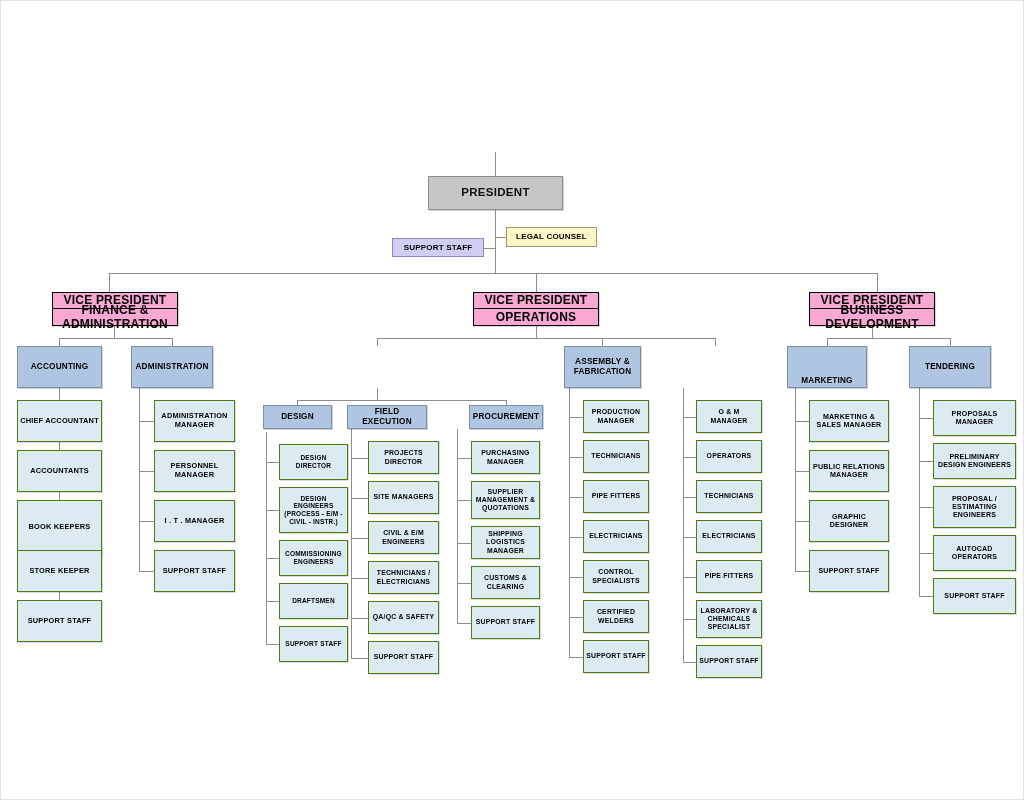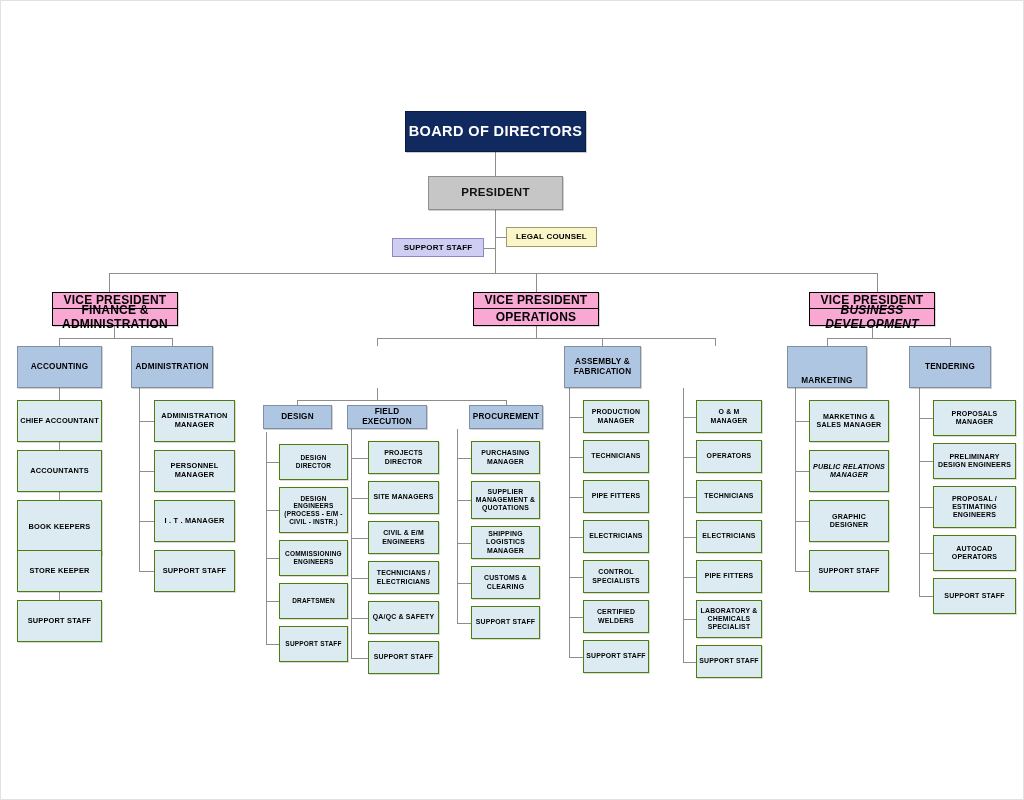--- a/index.html
+++ b/index.html
@@ -183,23 +183,20 @@
       <div class="ln h" style="left:794px;top:520px;width:14px;"></div>
       <div class="ln h" style="left:794px;top:570px;width:14px;"></div>
       <div class="ln v" style="left:918px;top:387px;height:208px;"></div>
       <div class="ln h" style="left:918px;top:417px;width:14px;"></div>
       <div class="ln h" style="left:918px;top:460px;width:14px;"></div>
       <div class="ln h" style="left:918px;top:506px;width:14px;"></div>
       <div class="ln h" style="left:918px;top:552px;width:14px;"></div>
       <div class="ln h" style="left:918px;top:595px;width:14px;"></div>
     </div>
 
-  <div class="box board" style="left:404px;top:110px;width:181px;height:41px;">
-    <span class="txt">BOARD OF DIRECTORS</span>
-  </div>
 
   <div class="box president" style="left:427px;top:175px;width:135px;height:34px;">
     <span class="txt">PRESIDENT</span>
   </div>
 
   <div class="box legal" style="left:505px;top:226px;width:91px;height:20px;">
     <span class="txt">LEGAL COUNSEL</span>
   </div>
 
   <div class="box supportstaff-top" style="left:391px;top:237px;width:92px;height:19px;">
@@ -221,21 +218,21 @@
     </div>
     <div class="box vp" style="left:0;top:16px;width:126px;height:18px;">
       <span class="txt">OPERATIONS</span>
     </div>
   </div>
 
   <div style="position:absolute;left:808px;top:291px;width:126px;height:34px;">
     <div class="box vp" style="left:0;top:0;width:126px;height:17px;">
       <span class="txt">VICE PRESIDENT</span>
     </div>
-    <div class="box vp" style="left:0;top:16px;width:126px;height:18px;font-style:italic;">
+    <div class="box vp" style="left:0;top:16px;width:126px;height:18px;">
       <span class="txt">BUSINESS DEVELOPMENT</span>
     </div>
   </div>
 
   <div class="box dept" style="left:130px;top:345px;width:82px;height:42px;">
     <span class="txt">ADMINISTRATION</span>
   </div>
 
   <div class="box dept" style="left:16px;top:345px;width:85px;height:42px;">
     <span class="txt">ACCOUNTING</span>
@@ -381,21 +378,21 @@
       </div>
       <div class="box leaf sm" style="left:695px;top:599px;width:66px;height:38px;font-size:6.9px;">
         <span class="txt">LABORATORY &amp; CHEMICALS SPECIALIST</span>
       </div>
       <div class="box leaf sm" style="left:695px;top:644px;width:66px;height:33px;font-size:6.9px;">
         <span class="txt">SUPPORT STAFF</span>
       </div>
       <div class="box leaf" style="left:808px;top:399px;width:80px;height:42px;font-size:7.1px;">
         <span class="txt">MARKETING &amp; SALES MANAGER</span>
       </div>
-      <div class="box leaf" style="left:808px;top:449px;width:80px;height:42px;font-size:7.1px;font-style:italic;">
+      <div class="box leaf" style="left:808px;top:449px;width:80px;height:42px;font-size:7.1px;">
         <span class="txt">PUBLIC RELATIONS MANAGER</span>
       </div>
       <div class="box leaf" style="left:808px;top:499px;width:80px;height:42px;font-size:7.1px;">
         <span class="txt">GRAPHIC DESIGNER</span>
       </div>
       <div class="box leaf" style="left:808px;top:549px;width:80px;height:42px;font-size:7.1px;">
         <span class="txt">SUPPORT STAFF</span>
       </div>
       <div class="box leaf" style="left:932px;top:399px;width:83px;height:36px;font-size:7px;">
         <span class="txt">PROPOSALS MANAGER</span>

